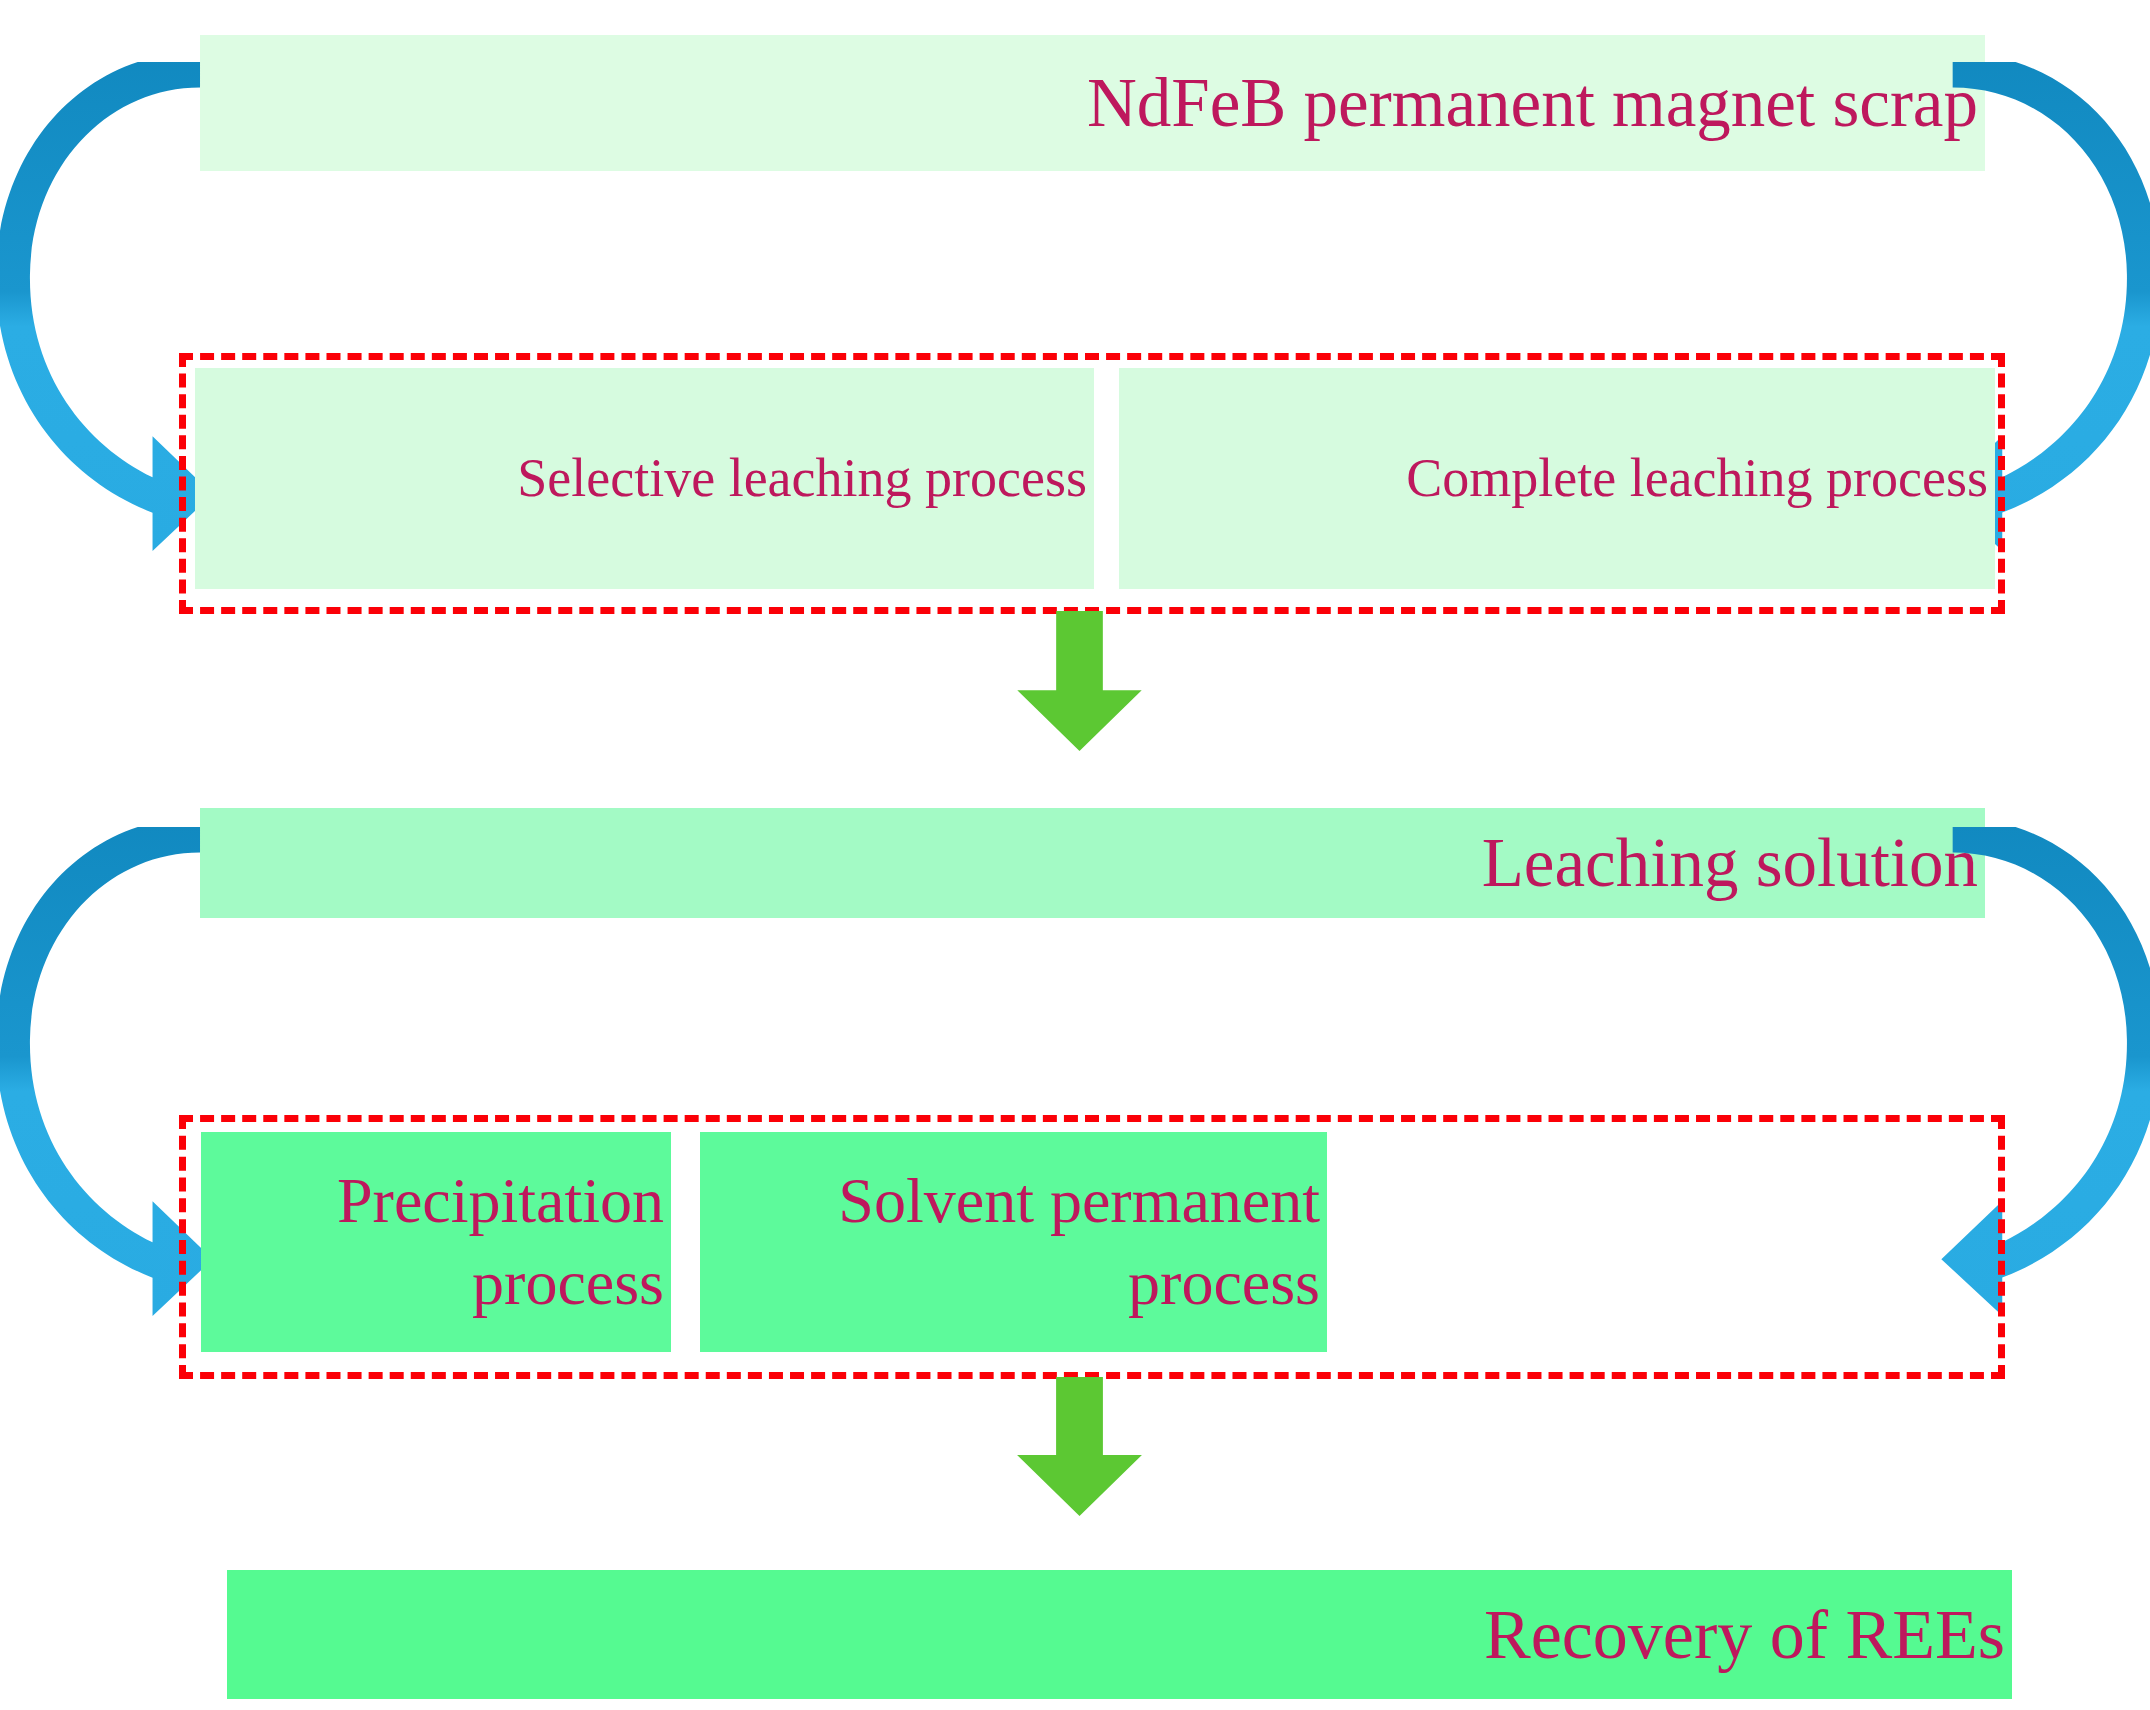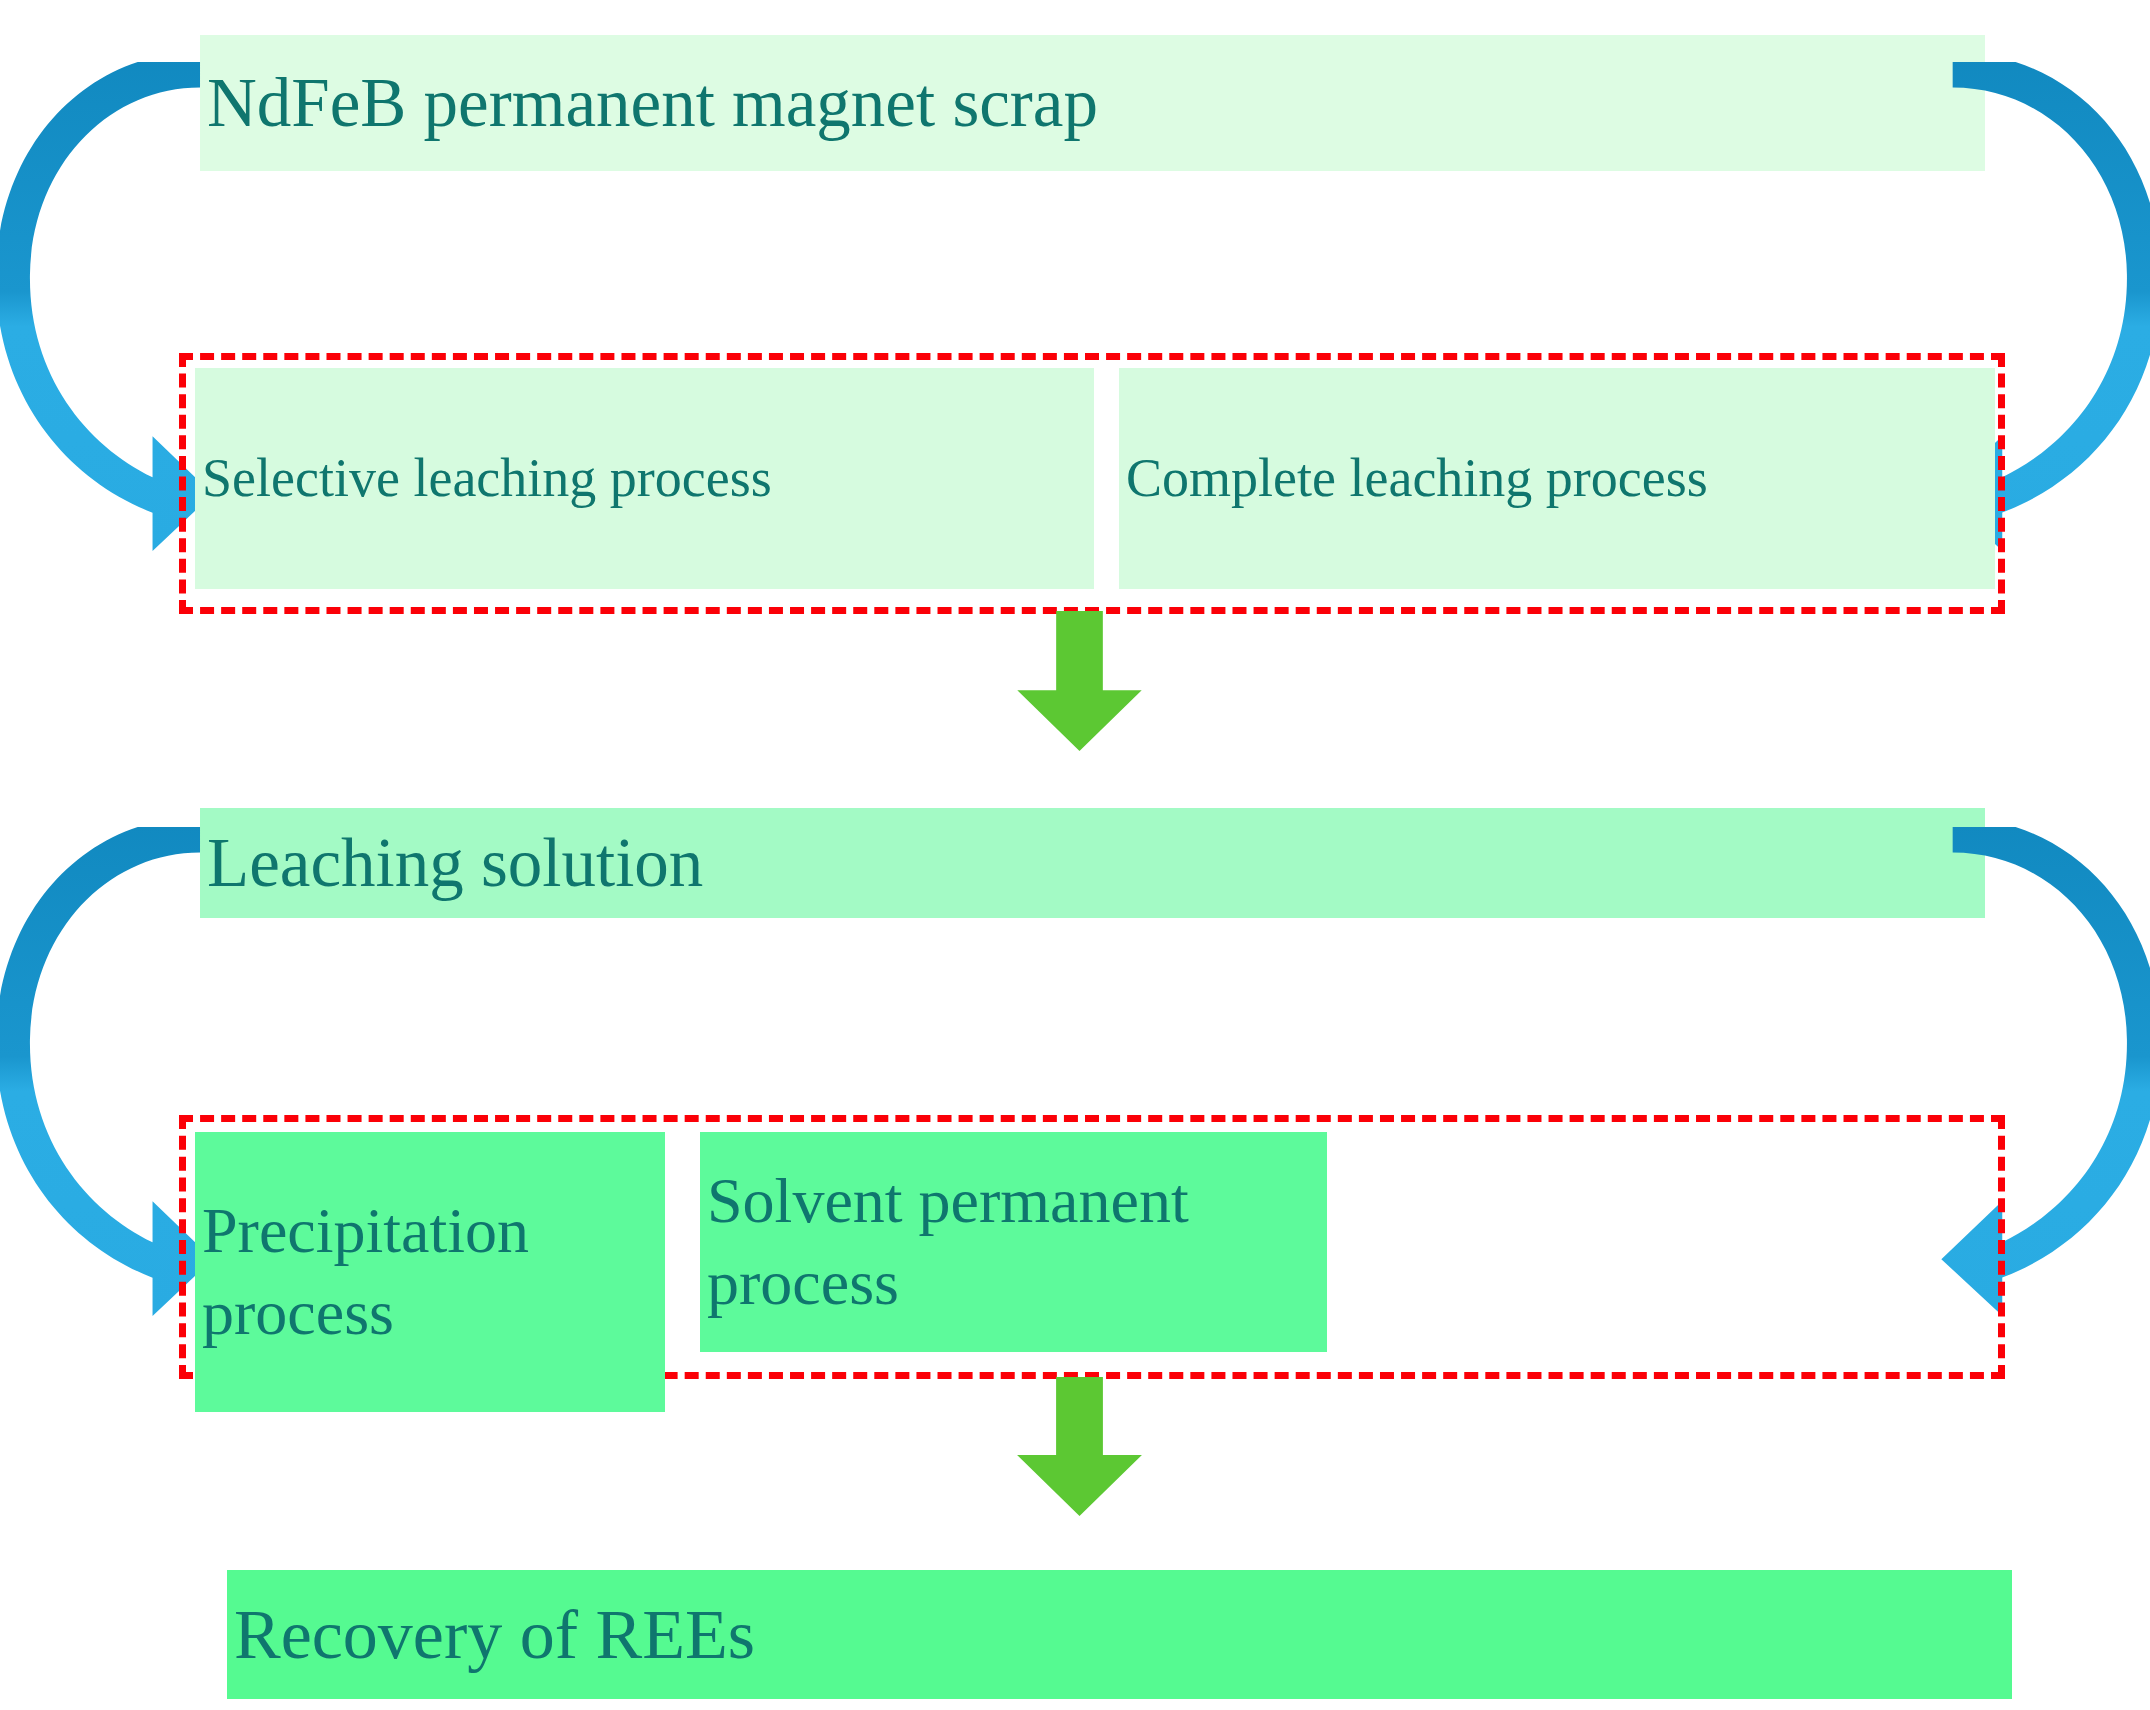--- a/index.html
+++ b/index.html
@@ -17,22 +17,22 @@
     background: #ffffff;
     overflow: hidden;
   }
 
   
   .node {
     position: absolute;
     display: flex;
     align-items: center;
     justify-content: center;
-    text-align: left;
-    color: #0f766e;
+    text-align: right;
+    color: #be185d;
     line-height: 1.28;
     box-sizing: border-box;
     padding: 10px 7px;
   }
 
   .node .label {
     display: block;
     width: 100%;
     white-space: pre-line;
   }
@@ -92,21 +92,21 @@
     font-size: 54px;
   }
   .proc-sel  { left: 195px;  top: 368px; width: 899px; height: 221px; }
   .proc-comp { left: 1119px; top: 368px; width: 876px; height: 221px; }
 
   
   .proc-mid {
     background: #5dfa9b;
     font-size: 64px;
   }
-  .proc-prec { left: 195px;  top: 1132px; width: 470px;  height: 280px; }
+  .proc-prec { left: 201px;  top: 1132px; width: 470px;  height: 220px; }
   .proc-solv { left: 700px;  top: 1132px; width: 627px;  height: 220px; }
   .proc-ion  { left: 1358px; top: 1132px; width: 637px;  height: 220px; }
 
   
   .down-arrow {
     position: absolute;
   }
   .arrow-1 { left: 1012px; top: 611px;  width: 135px; height: 140px; }
   .arrow-2 { left: 1012px; top: 1377px; width: 135px; height: 139px; }
 

